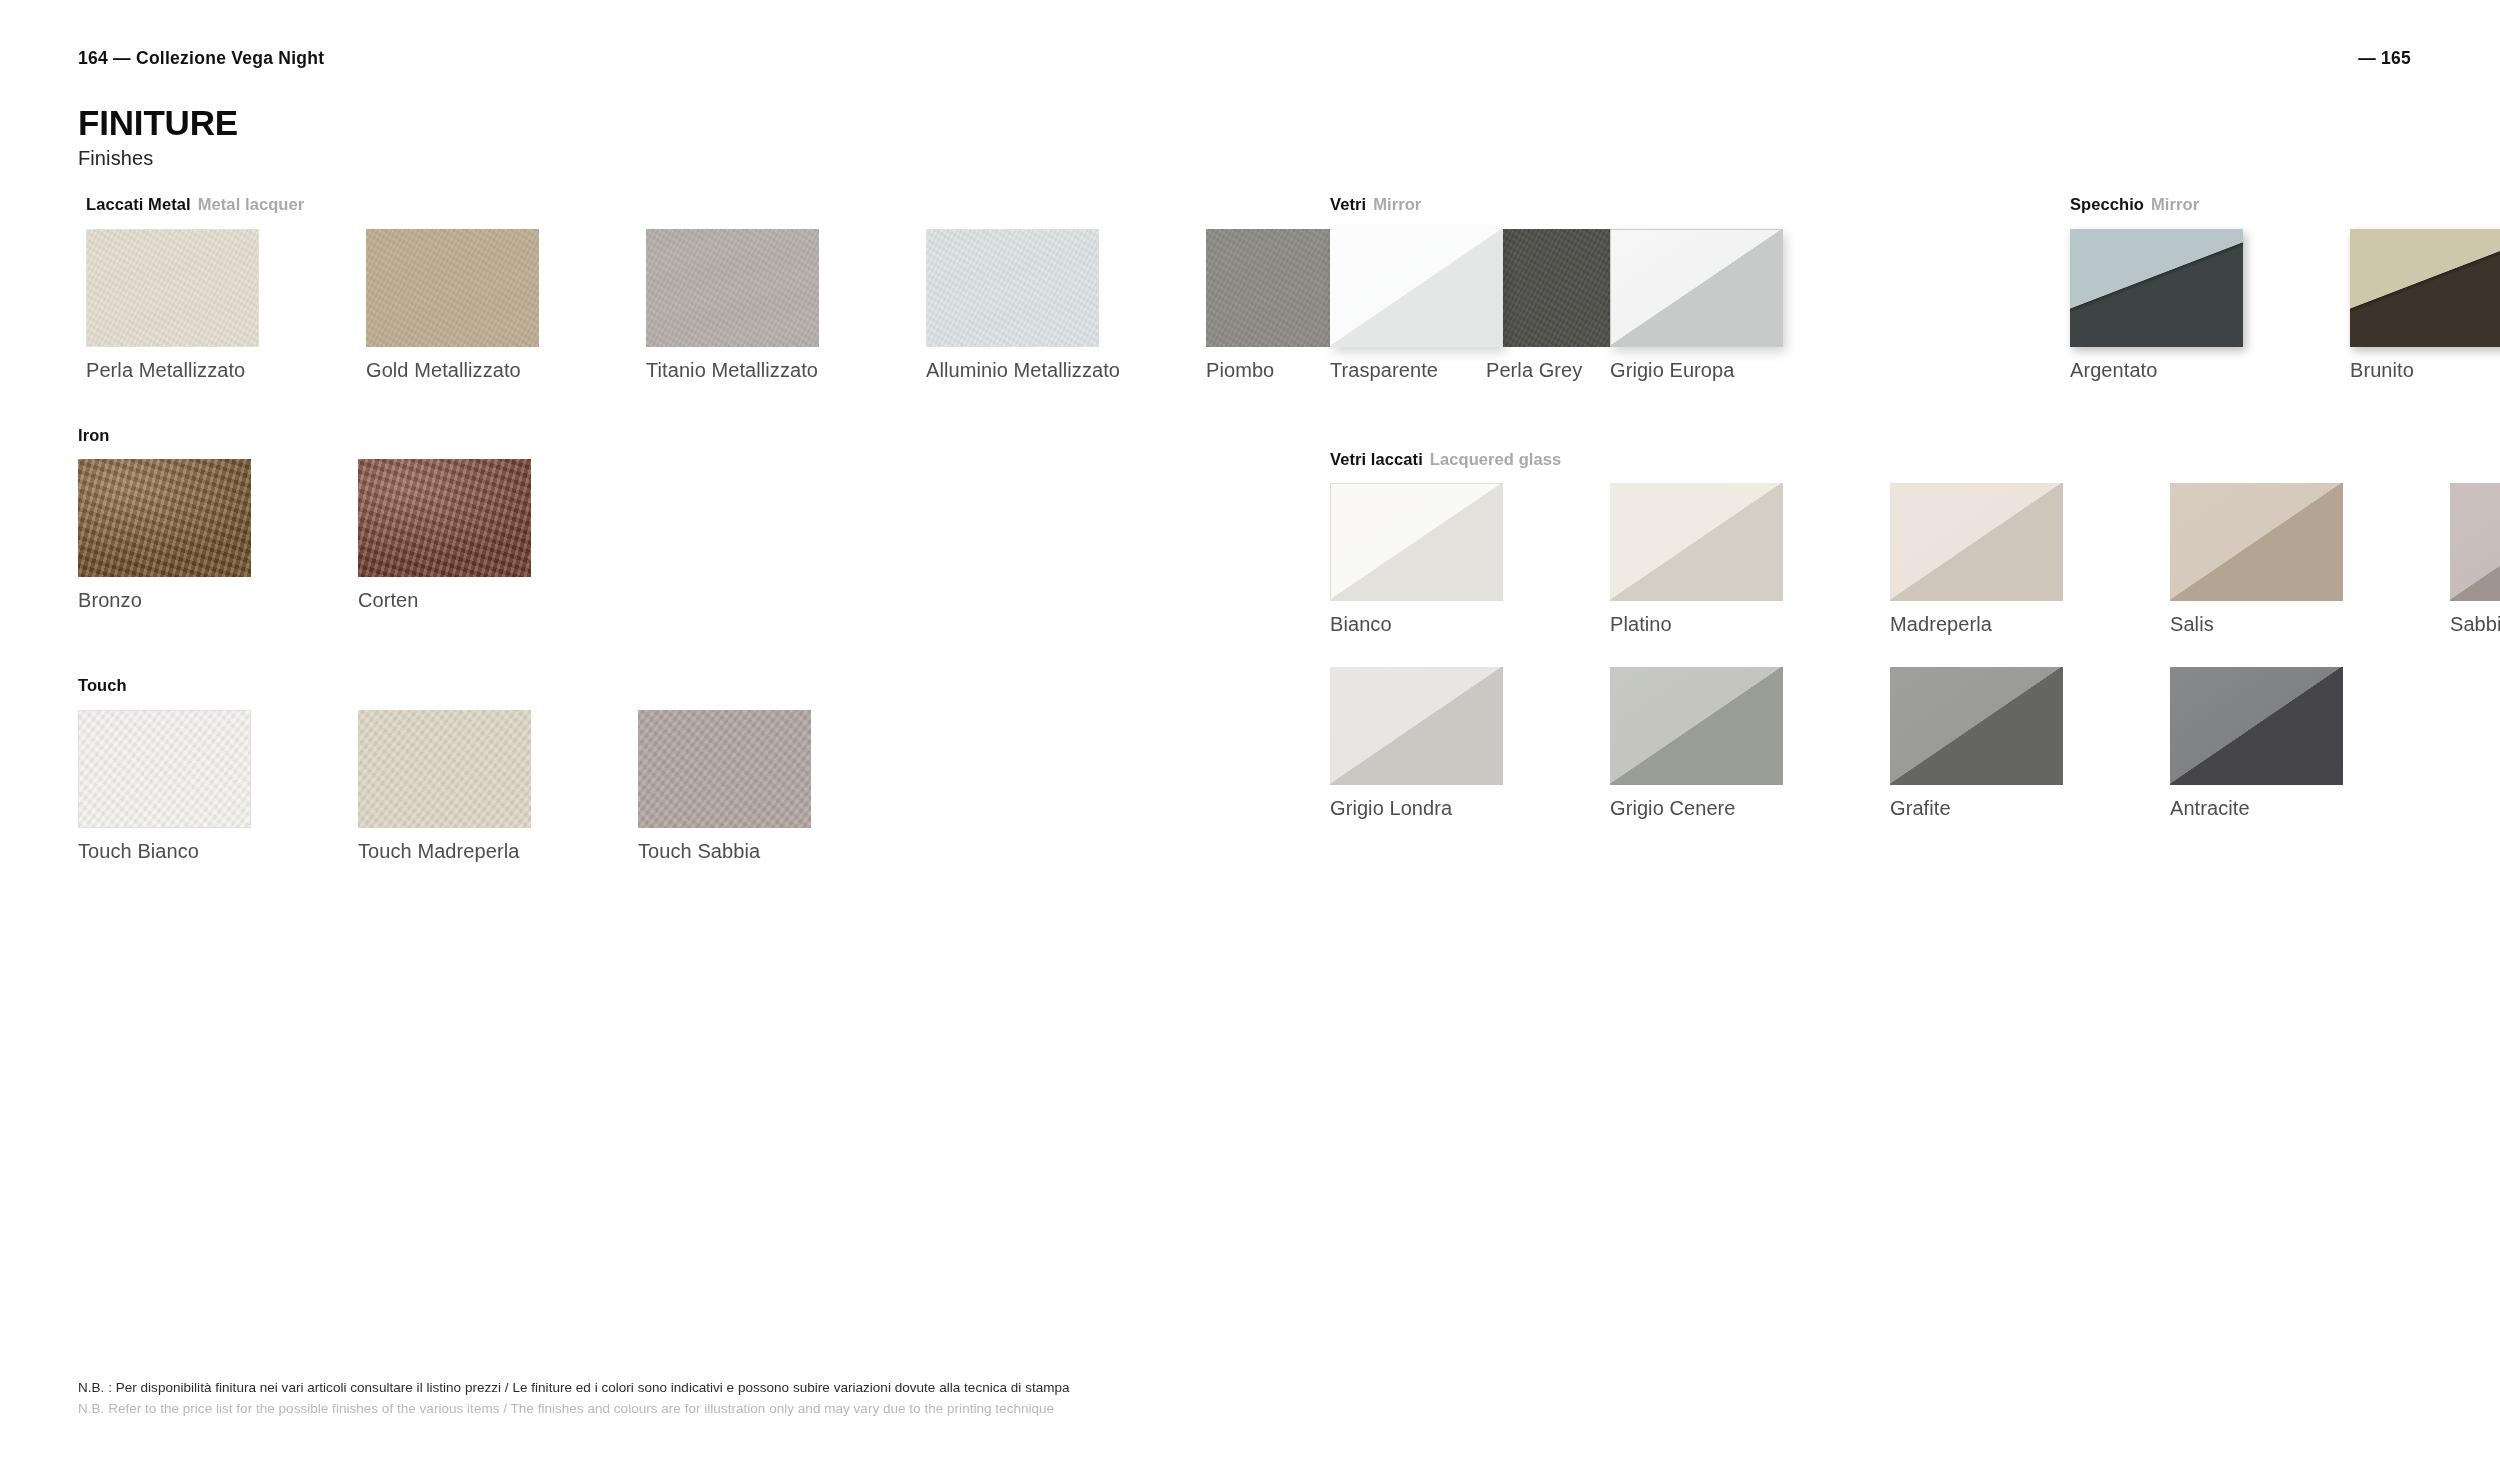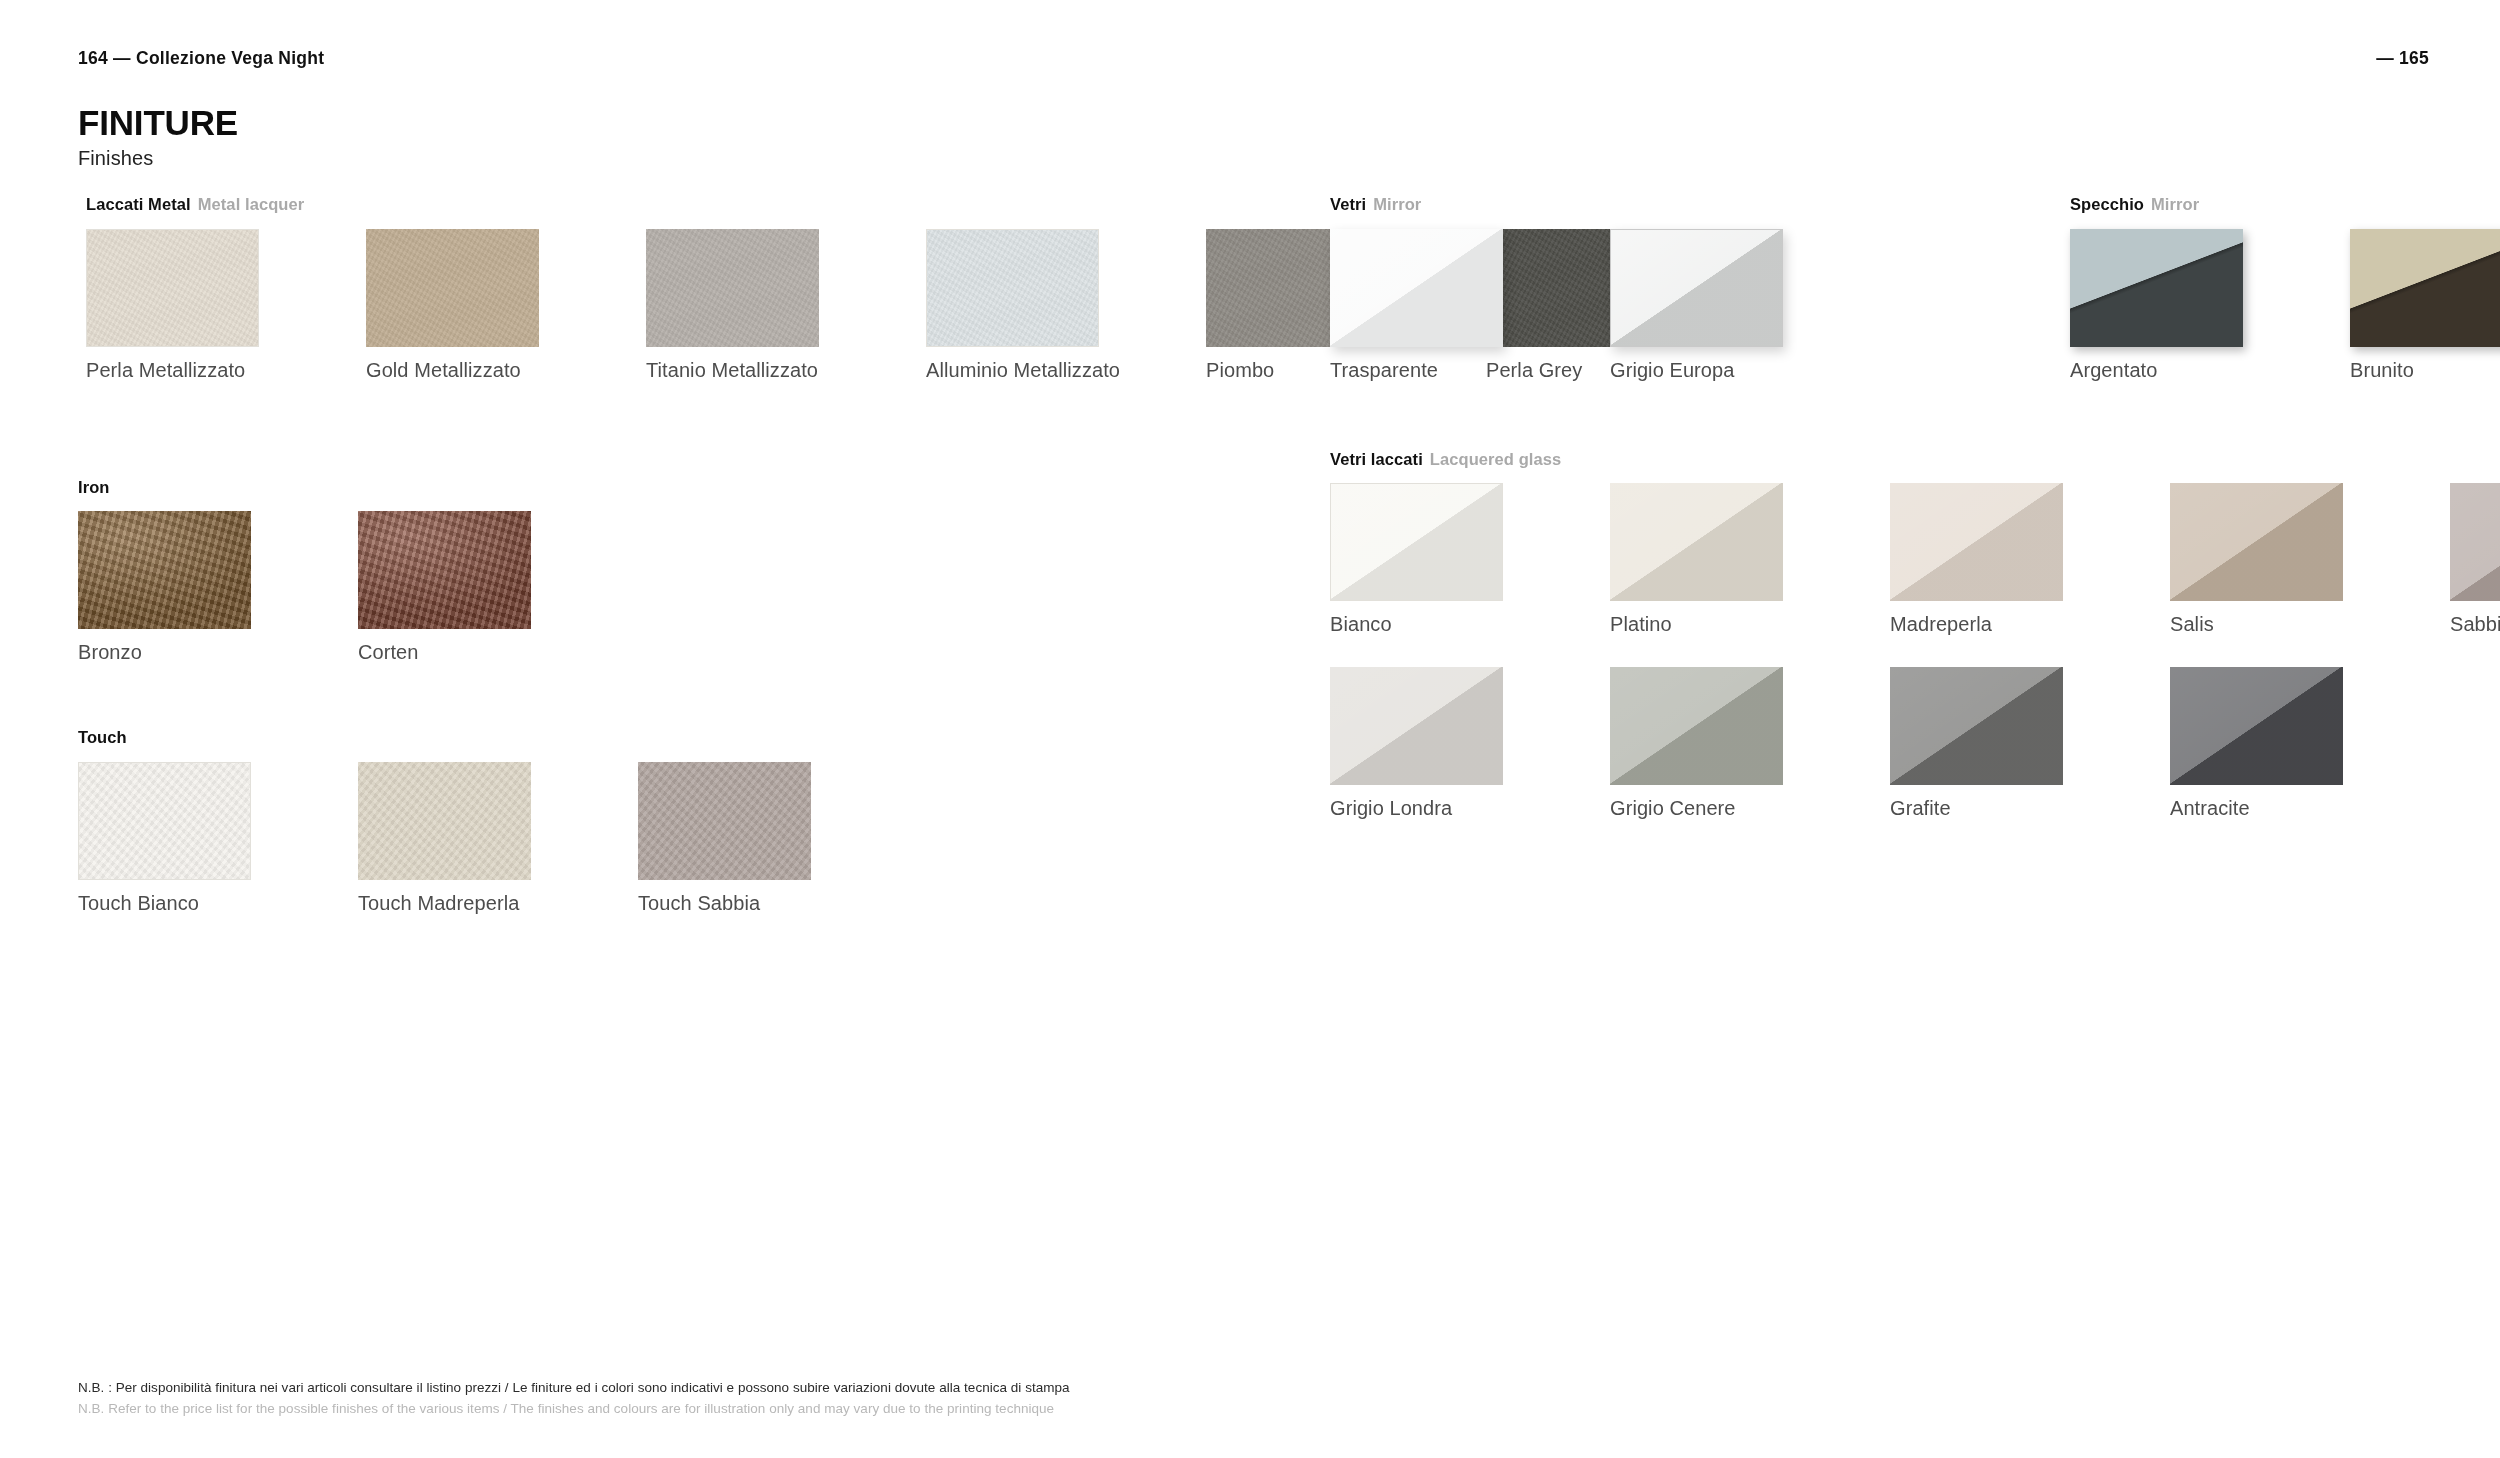--- a/index.html
+++ b/index.html
@@ -19,21 +19,21 @@
     width: 2500px;
     height: 1458px;
     background: #ffffff;
   }
 
   
   .runhead {
     position: absolute;
     top: 48px;
     left: 78px;
-    right: 71px;
+    right: 89px;
     display: flex;
     justify-content: space-between;
     align-items: baseline;
     font-size: 17.5px;
     font-weight: 700;
     letter-spacing: 0.015em;
     color: #111111;
   }
   .runhead .folio-right { font-weight: 700; }
 
@@ -205,21 +205,21 @@
     <span class="folio-left">164 — Collezione Vega Night</span>
     <span class="folio-right">— 165</span>
   </div>
 
   <div class="title-block">
     <div class="title-main">FINITURE</div>
     <div class="title-sub">Finishes</div>
   </div>
 
   <div class="col-left" id="col-left">
-      <div class="group" style="margin-bottom: 96px; padding-left: 8px;">
+      <div class="group" style="margin-bottom: 44px; padding-left: 8px;">
         <div class="group-head"><span class="it">Laccati Metal</span><span class="en">Metal lacquer</span></div>
         <div class="swatch-row">
           <div class="swatch-cell">
             <div class="swatch bordered tex-metal" style="background: rgb(228, 221, 209);"></div>
             <div class="swatch-label">Perla Metallizzato</div>
           </div>
           <div class="swatch-cell">
             <div class="swatch tex-metal" style="background: rgb(192, 174, 148);"></div>
             <div class="swatch-label">Gold Metallizzato</div>
           </div>

